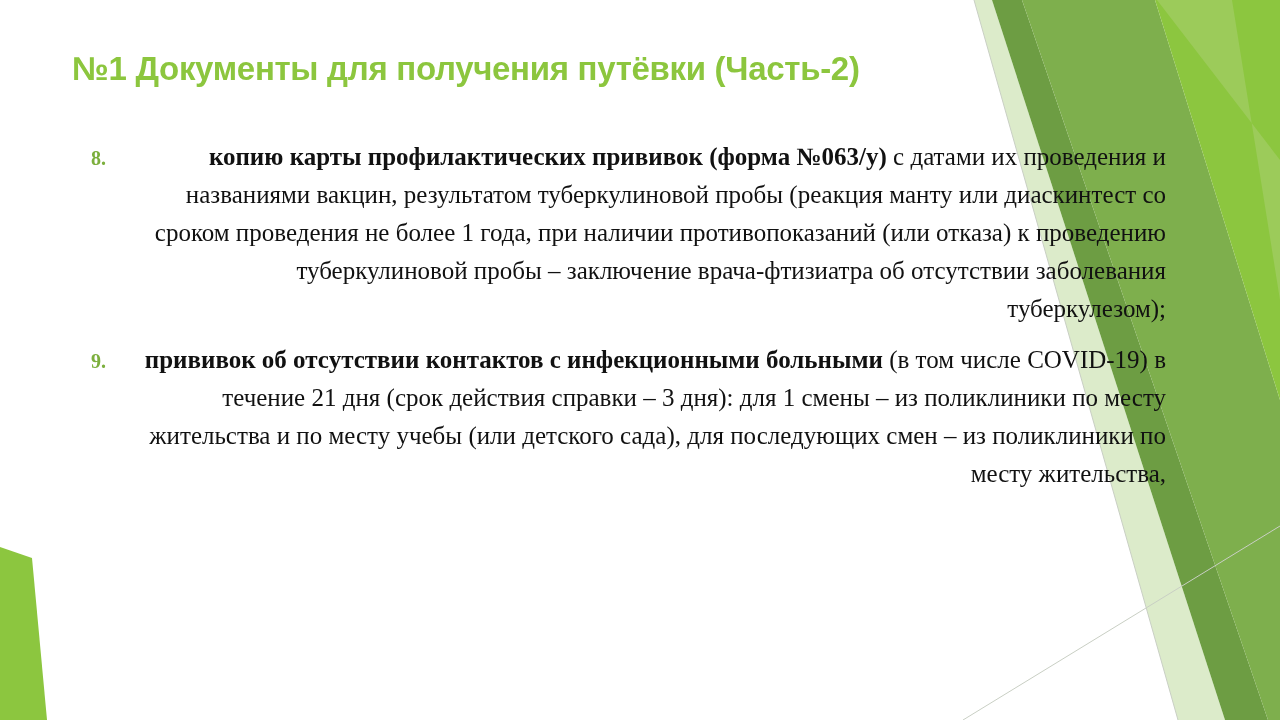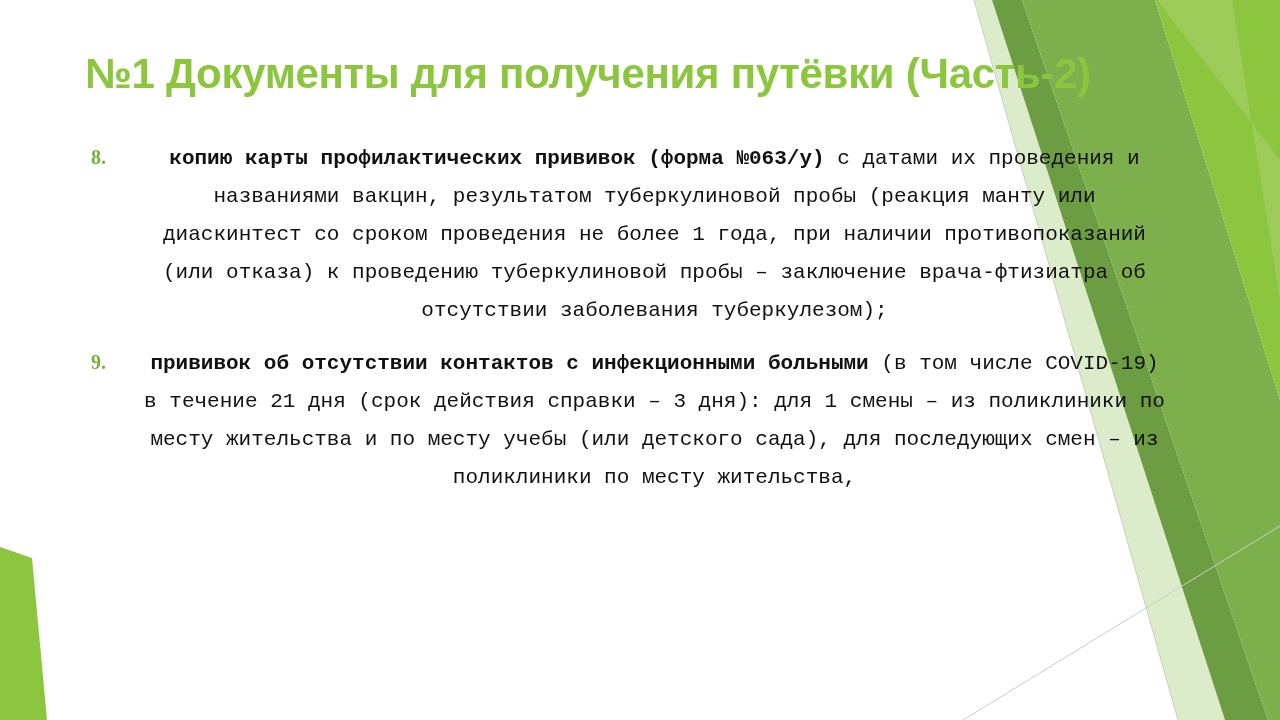--- a/index.html
+++ b/index.html
@@ -6,25 +6,25 @@
   #slide{
     position:relative;
     width:1280px;height:720px;
     background:var(--background,#fff);
     overflow:hidden;
     font-family:"Liberation Serif", serif;
   }
   #decor{position:absolute;inset:0;width:1280px;height:720px;}
   .title{
     position:absolute;
-    left:85px;top:50px;
+    left:72px;top:50px;
     width:900px;
     font-family:"Liberation Sans", sans-serif;
     font-weight:700;
-    font-size:42px;
+    font-size:33px;
     letter-spacing:-0.3px;
     color:var(--title,#8CC63E);
     white-space:nowrap;
   }
   .items{
     position:absolute;
     left:88px;top:138px;
     width:1078px;
   }
   .item{
@@ -38,25 +38,24 @@
     padding-left:3px;
     box-sizing:border-box;
     font-family:"Liberation Serif", serif;
     font-weight:700;
     font-size:20px;
     line-height:38px;
     color:var(--number,#7CAF3D);
   }
   .item .body{
     flex:1;
-    font-size:21px;
+    font-size:25px;
     line-height:38px;
     color:var(--body-text,#111);
-    text-align:center;
-    font-family:Liberation Mono, monospace;
+    text-align:right;
   }
   .item .body .lead{font-weight:700;}
 </style>
 </head>
 <body>
 
 <div id="slide">
 
   <svg id="decor" viewBox="0 0 1280 720" preserveAspectRatio="none" aria-hidden="true">
 

